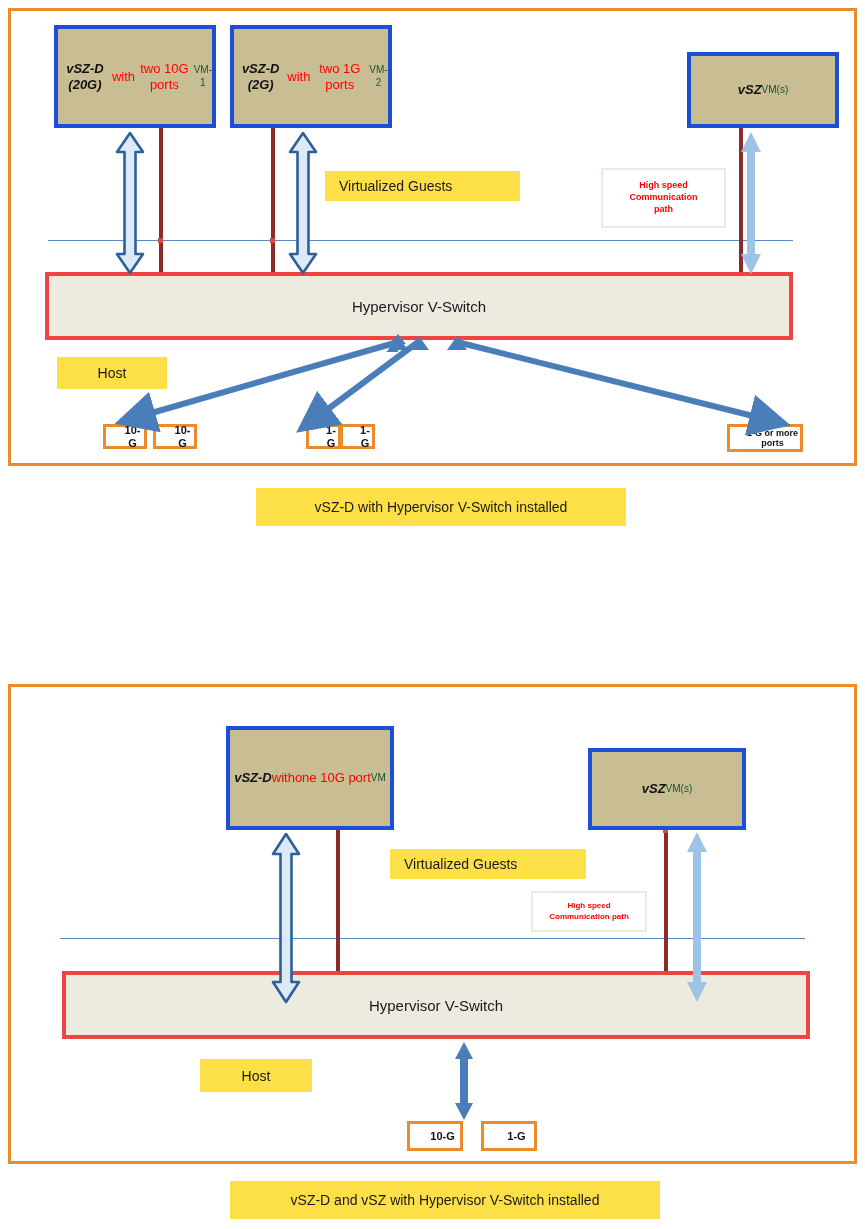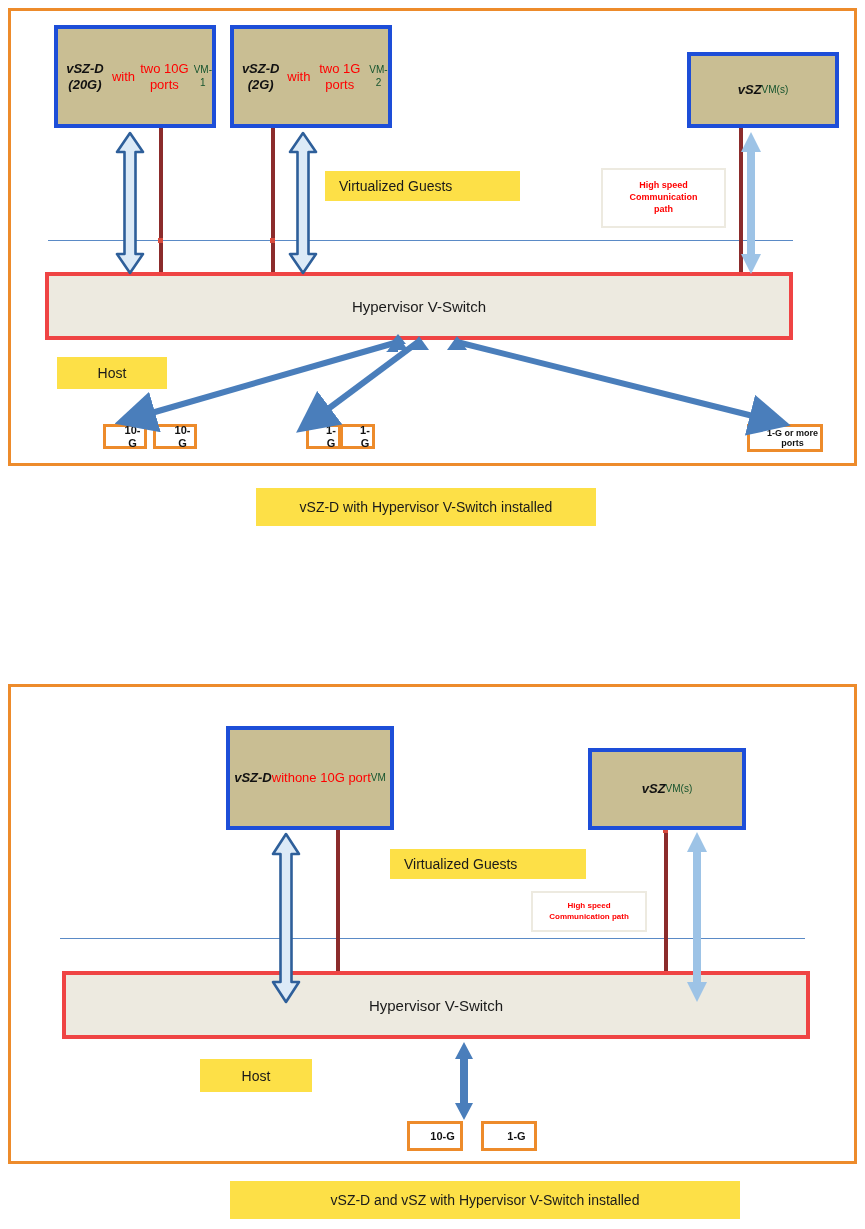--- a/index.html
+++ b/index.html
@@ -130,25 +130,25 @@
   </div>
   <div class="portchip" style="left:153px;top:424px;width:44px;height:25px;font-size:11px;">
     <span>10-G</span>
   </div>
   <div class="portchip" style="left:306px;top:424px;width:35px;height:25px;font-size:11px;">
     <span>1-G</span>
   </div>
   <div class="portchip" style="left:340px;top:424px;width:35px;height:25px;font-size:11px;">
     <span>1-G</span>
   </div>
-  <div class="portchip" style="left:747px;top:424px;width:76px;height:28px;font-size:9px;">
+  <div class="portchip" style="left:727px;top:424px;width:76px;height:28px;font-size:9px;">
     <span>1-G or more ports</span>
   </div>
 
-  <div class="greentag center" style="left:256px;top:488px;width:340px;height:38px;font-size:14px;">
+  <div class="greentag center" style="left:256px;top:488px;width:370px;height:38px;font-size:14px;">
     <span>vSZ-D with Hypervisor V-Switch installed</span>
   </div>
 
   <div class="frame" id="frame-2"></div>
 
   <div class="divider" style="left:60px;top:938px;width:745px;"></div>
 
   <div class="redv" style="left:336px;top:830px;height:172px;"></div>
   <div class="redh" style="left:336px;top:998px;width:332px;"></div>
   <div class="redv" style="left:664px;top:830px;height:172px;"></div>
@@ -187,21 +187,21 @@
     <span>Host</span>
   </div>
 
   <div class="portchip" style="left:407px;top:1121px;width:56px;height:30px;font-size:11px;">
     <span>10-G</span>
   </div>
   <div class="portchip" style="left:481px;top:1121px;width:56px;height:30px;font-size:11px;">
     <span>1-G</span>
   </div>
 
-  <div class="greentag center" style="left:230px;top:1181px;width:510px;height:38px;font-size:14px;">
+  <div class="greentag center" style="left:230px;top:1181px;width:430px;height:38px;font-size:14px;">
     <span>vSZ-D and vSZ with Hypervisor V-Switch installed</span>
   </div>
 
   <svg class="overlay" viewBox="0 0 865 1229">
     <defs>
       <marker id="solidArrow" markerWidth="7" markerHeight="7" refX="1.2" refY="3.5" orient="auto">
         <path d="M0,0 L7,3.5 L0,7 Z" fill="#4A7EBB"></path>
       </marker>
     </defs>
 

